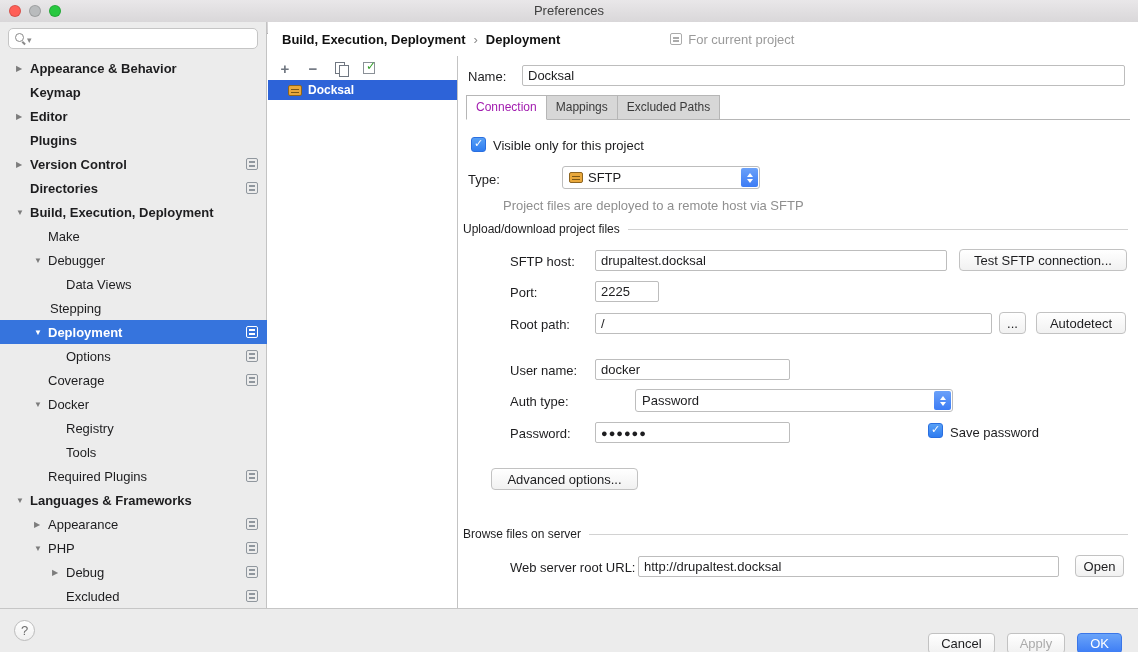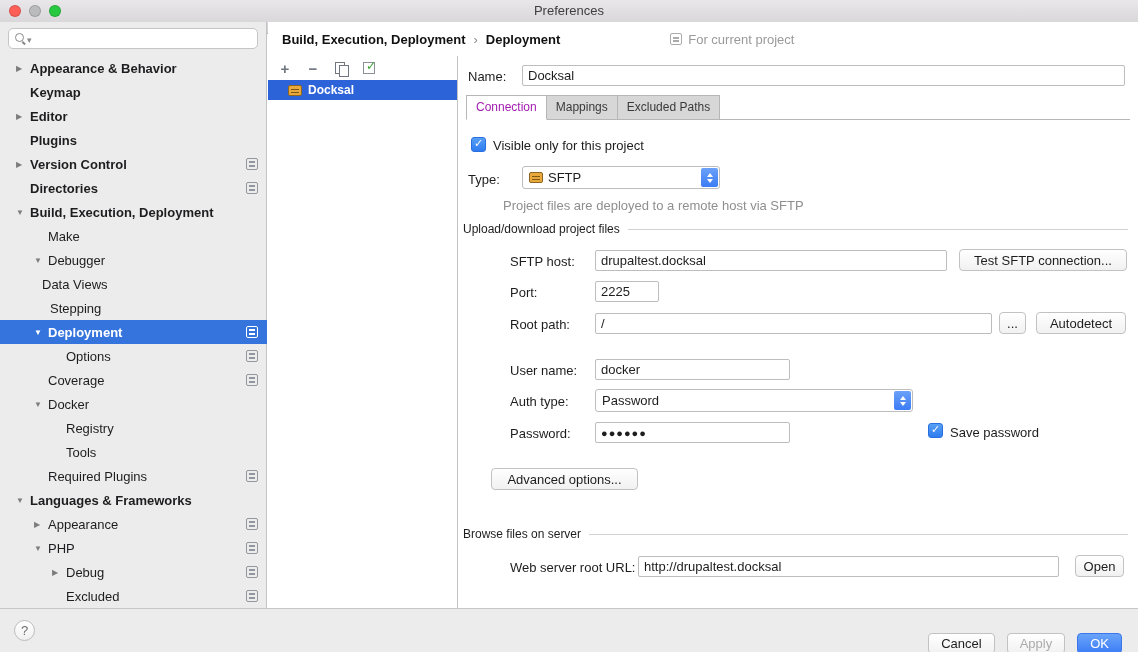--- a/index.html
+++ b/index.html
@@ -86,21 +86,21 @@
     padding:0 5px; font-size:13px; font-family:inherit; background:#fff; color:#1d1d1f; outline:none; }
   .pw { font-size:11px; letter-spacing:1px; }
   .btn { display:flex; align-items:center; justify-content:center;
     border:1px solid #c2c2c2; border-radius:4px; background:linear-gradient(#ffffff,#f1f1f1);
     font-size:13px; font-family:inherit; color:#1d1d1f; cursor:default; }
   .f-btn { position:absolute; height:22px; }
   .btn.disabled { color:#ababab; }
   .btn.primary { background:linear-gradient(#6aa4f9,var(--accent-blue,#3c7cf5));
     border-color:#3a76e8; color:#fff; }
   .combo { position:absolute; height:23px; border:1px solid #bdbdbd; border-radius:3px;
-    background:#fff; display:flex; align-items:center; padding:0 1px 0 6px; }
+    background:#fff; display:flex; align-items:center; padding:0 1px 0 6px;margin-left:40px; }
   .combo-text { flex:1; font-size:13px; margin-left:5px; }
   .combo-text.noicon { margin-left:0; }
   .stepper { width:17px; height:19px; margin-left:auto; border-radius:2px;
     background:linear-gradient(#6ba1f9,var(--accent-blue,#3d7bf4));
     display:flex; flex-direction:column; align-items:center; justify-content:center; gap:2px; flex:0 0 17px; }
   .chev-up { width:0; height:0; border-left:3px solid transparent; border-right:3px solid transparent;
     border-bottom:4px solid #fff; }
   .chev-down { width:0; height:0; border-left:3px solid transparent; border-right:3px solid transparent;
     border-top:4px solid #fff; }
   .checkbox { position:absolute; width:15px; height:15px; border-radius:3px;
@@ -178,21 +178,21 @@
         <span class="tree-label bold">Build, Execution, Deployment</span>
       </div>
       <div class="tree-row" style="padding-left: 34px;">
         <span class="arrow"></span>
         <span class="tree-label">Make</span>
       </div>
       <div class="tree-row" style="padding-left: 34px;">
         <span class="arrow">▼</span>
         <span class="tree-label">Debugger</span>
       </div>
-      <div class="tree-row" style="padding-left: 28px;">
+      <div class="tree-row" style="padding-left: 52px;">
         <span class="arrow"></span>
         <span class="tree-label">Data Views</span>
       </div>
       <div class="tree-row" style="padding-left: 36px;">
         <span class="arrow"></span>
         <span class="tree-label">Stepping</span>
       </div>
       <div class="tree-row selected" style="padding-left: 34px;">
         <span class="arrow">▼</span>
         <span class="tree-label">Deployment</span>

